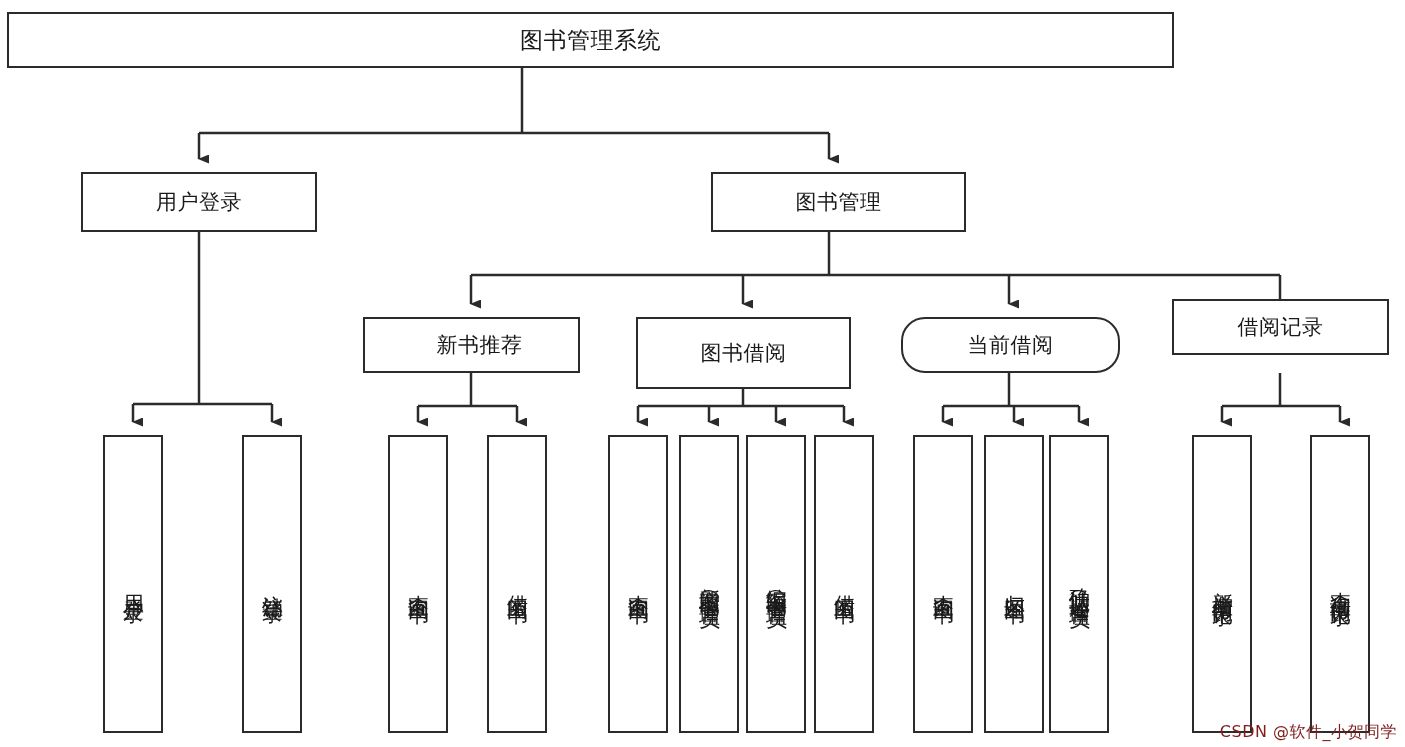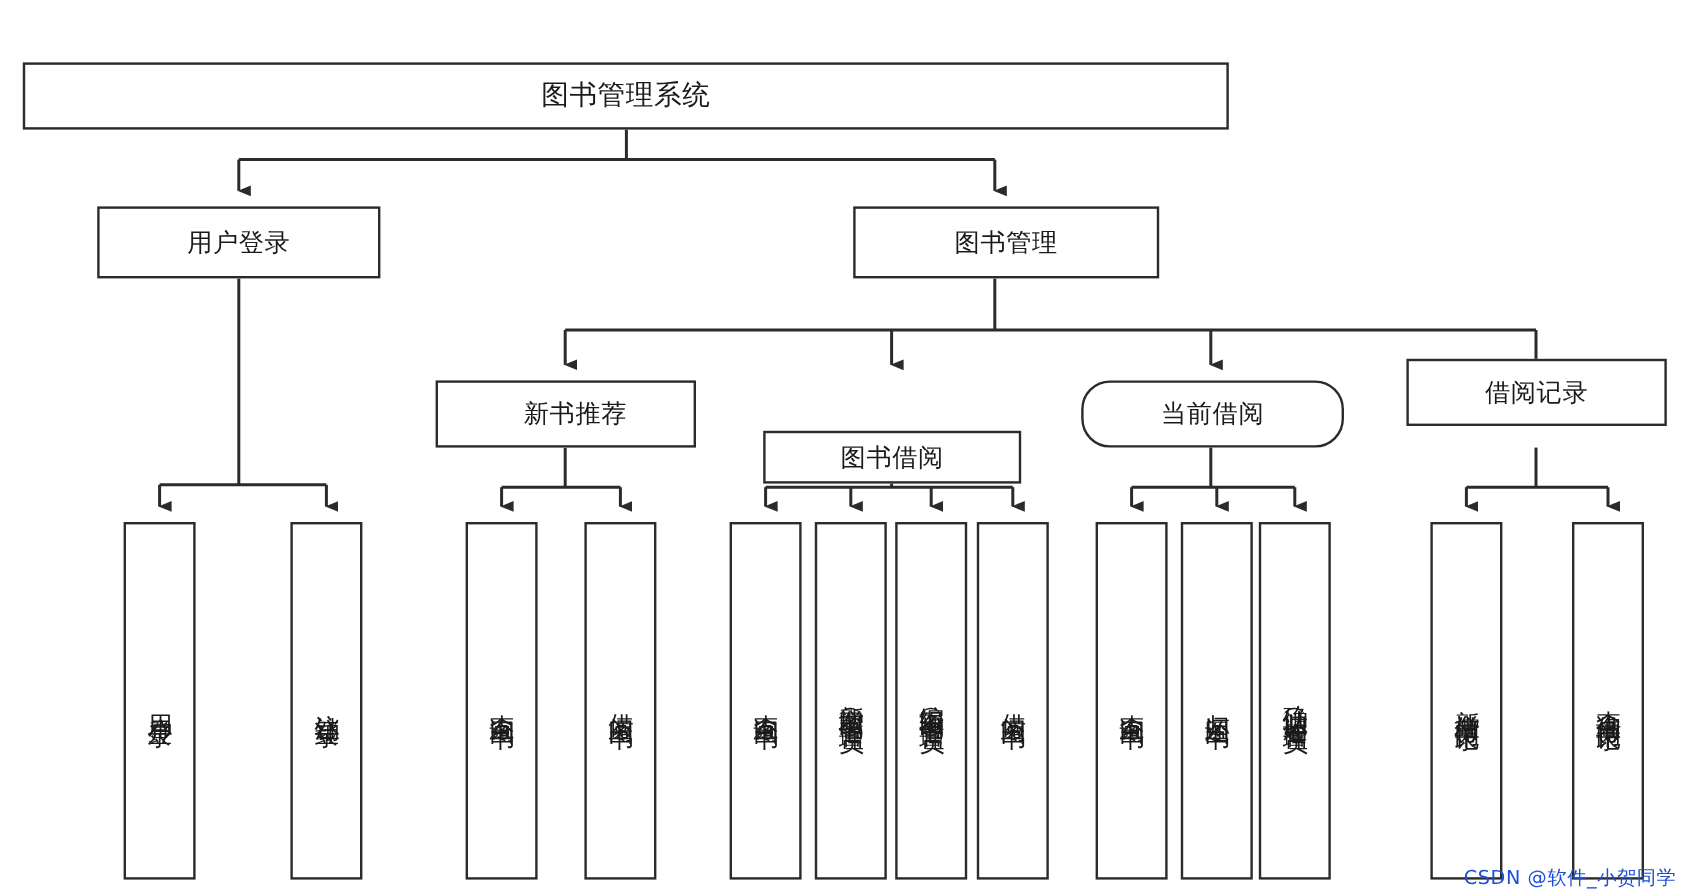--- a/index.html
+++ b/index.html
@@ -57,21 +57,21 @@
     text-orientation: upright;
     letter-spacing: 3px;
     line-height: 1.0;
     white-space: nowrap;
   }
   #watermark {
     position: absolute;
     right: 8px;
     bottom: 4px;
     font-size: 16px;
-    color: #1d4ed8;
+    color: #7f1d1d;
     letter-spacing: 0.5px;
     white-space: nowrap;
     user-select: none;
   }
 </style>
 </head>
 <body>
 
 <div id="canvas">
 
@@ -112,33 +112,33 @@
         <path d="M1014,406 L1014,422" marker-end="url(#arrowhead)"></path>
         <path d="M1079,406 L1079,422" marker-end="url(#arrowhead)"></path>
         <path d="M1280,373 L1280,406"></path>
         <path d="M1222,406 L1340,406"></path>
         <path d="M1222,406 L1222,422" marker-end="url(#arrowhead)"></path>
         <path d="M1340,406 L1340,422" marker-end="url(#arrowhead)"></path>
       </g>
   </svg>
 
   <div id="nodes">
-      <div class="node root" style="left: 19px; top: 12px; width: 1005px; height: 56px; margin-top: 40px;">
+      <div class="node root" style="left: 7px; top: 12px; width: 1167px; height: 56px;">
         <span class="node-label">图书管理系统</span>
       </div>
       <div class="node branch" style="left: 81px; top: 172px; width: 236px; height: 60px;">
         <span class="node-label">用户登录</span>
       </div>
       <div class="node branch" style="left: 711px; top: 172px; width: 255px; height: 60px;">
         <span class="node-label">图书管理</span>
       </div>
       <div class="node branch" style="left: 363px; top: 317px; width: 217px; height: 56px; padding-left: 16px;">
         <span class="node-label">新书推荐</span>
       </div>
-      <div class="node branch" style="left: 636px; top: 317px; width: 215px; height: 44px; margin-top: 42px;">
+      <div class="node branch" style="left: 636px; top: 317px; width: 215px; height: 72px;">
         <span class="node-label">图书借阅</span>
       </div>
       <div class="node branch" style="left: 901px; top: 317px; width: 219px; height: 56px; border-radius: 24px;">
         <span class="node-label">当前借阅</span>
       </div>
       <div class="node branch" style="left: 1172px; top: 299px; width: 217px; height: 56px;">
         <span class="node-label">借阅记录</span>
       </div>
       <div class="node leaf" style="left: 103px; top: 435px; width: 60px; height: 298px;">
         <span class="node-label">用户登录</span>

